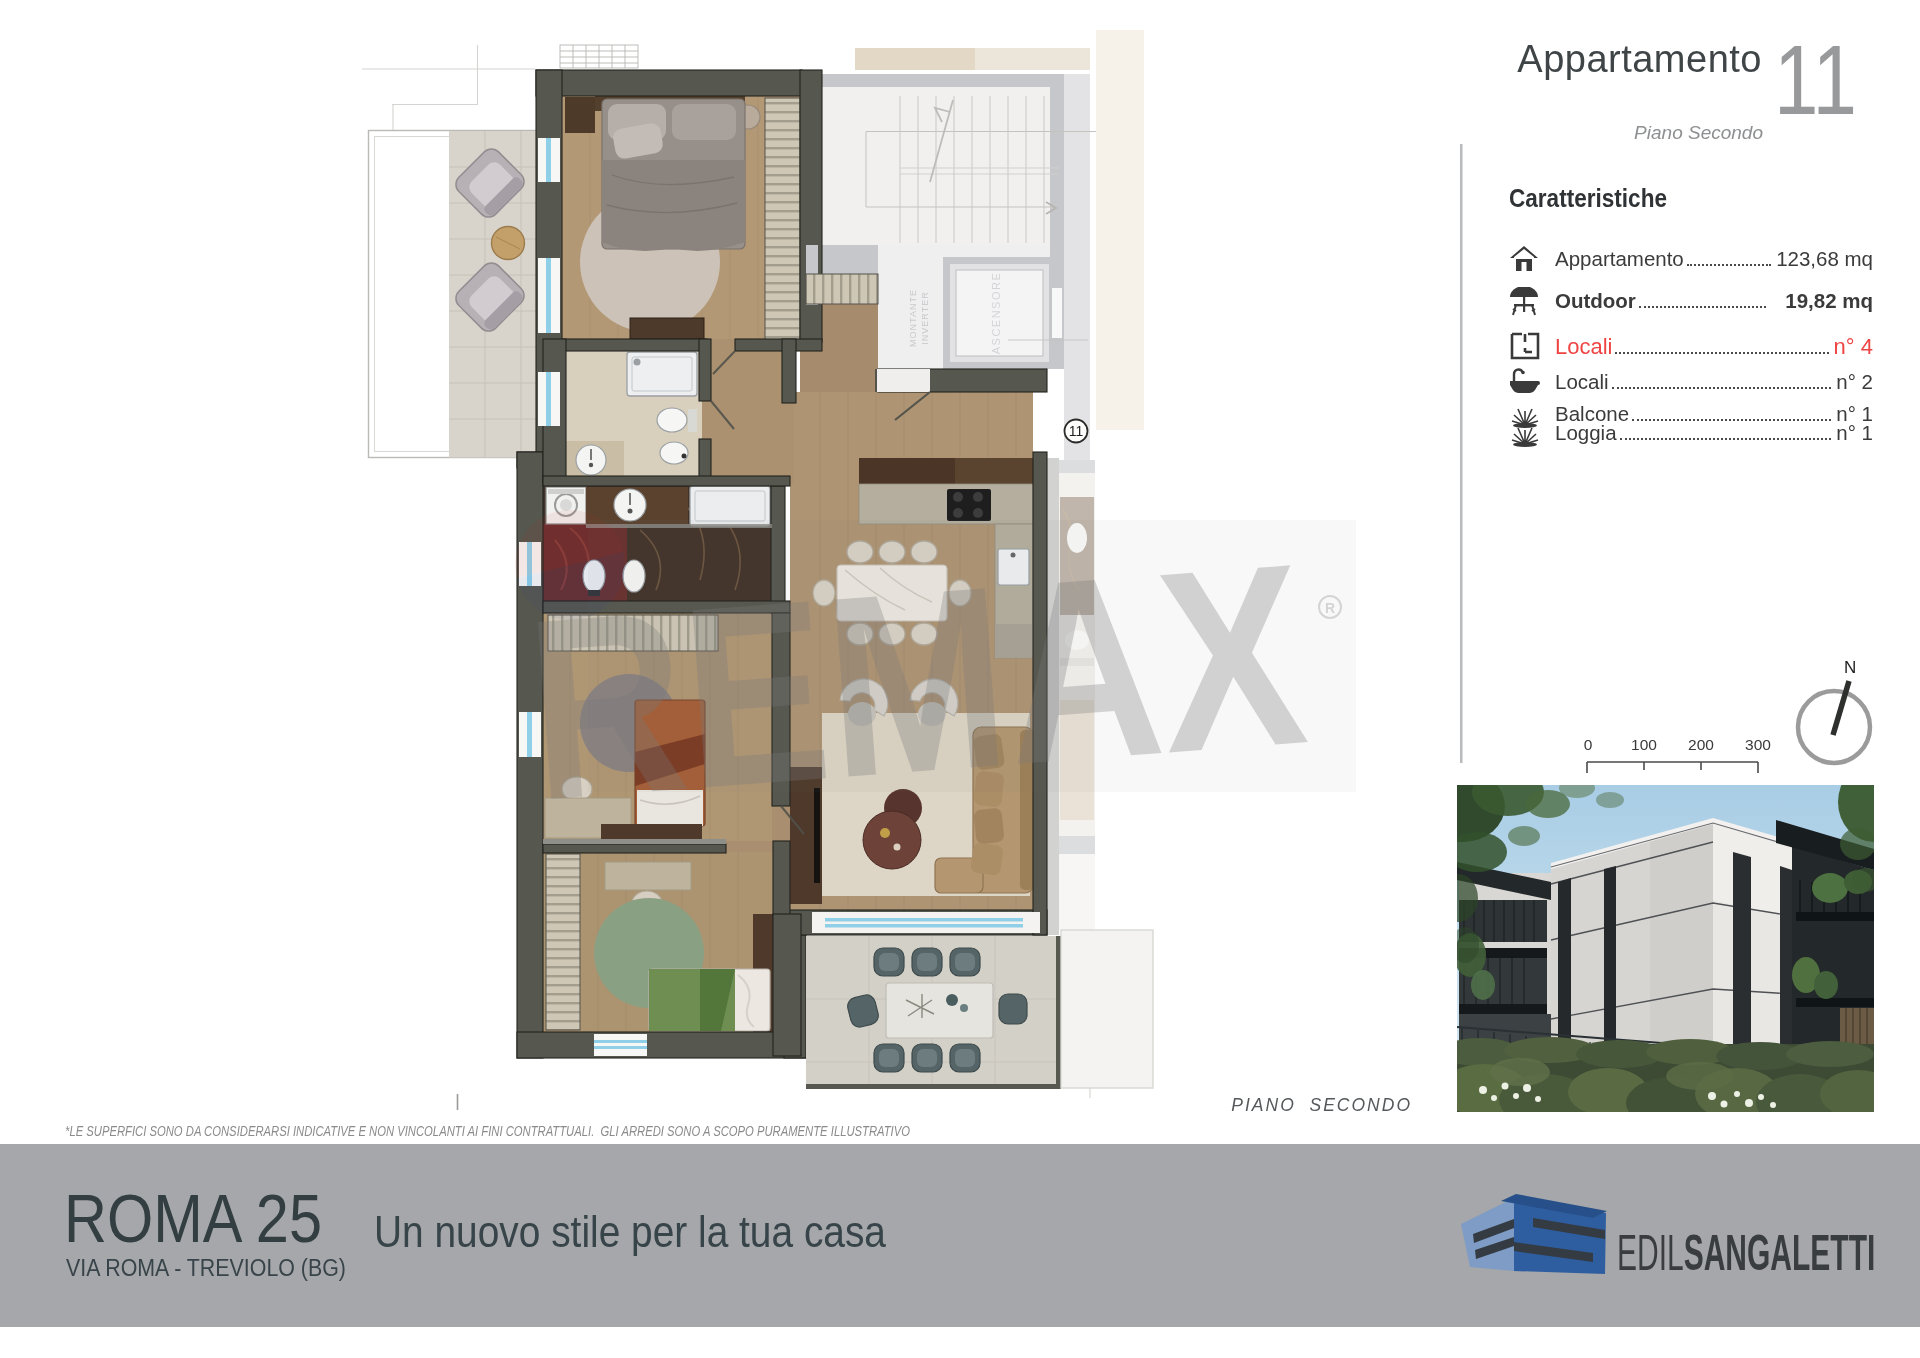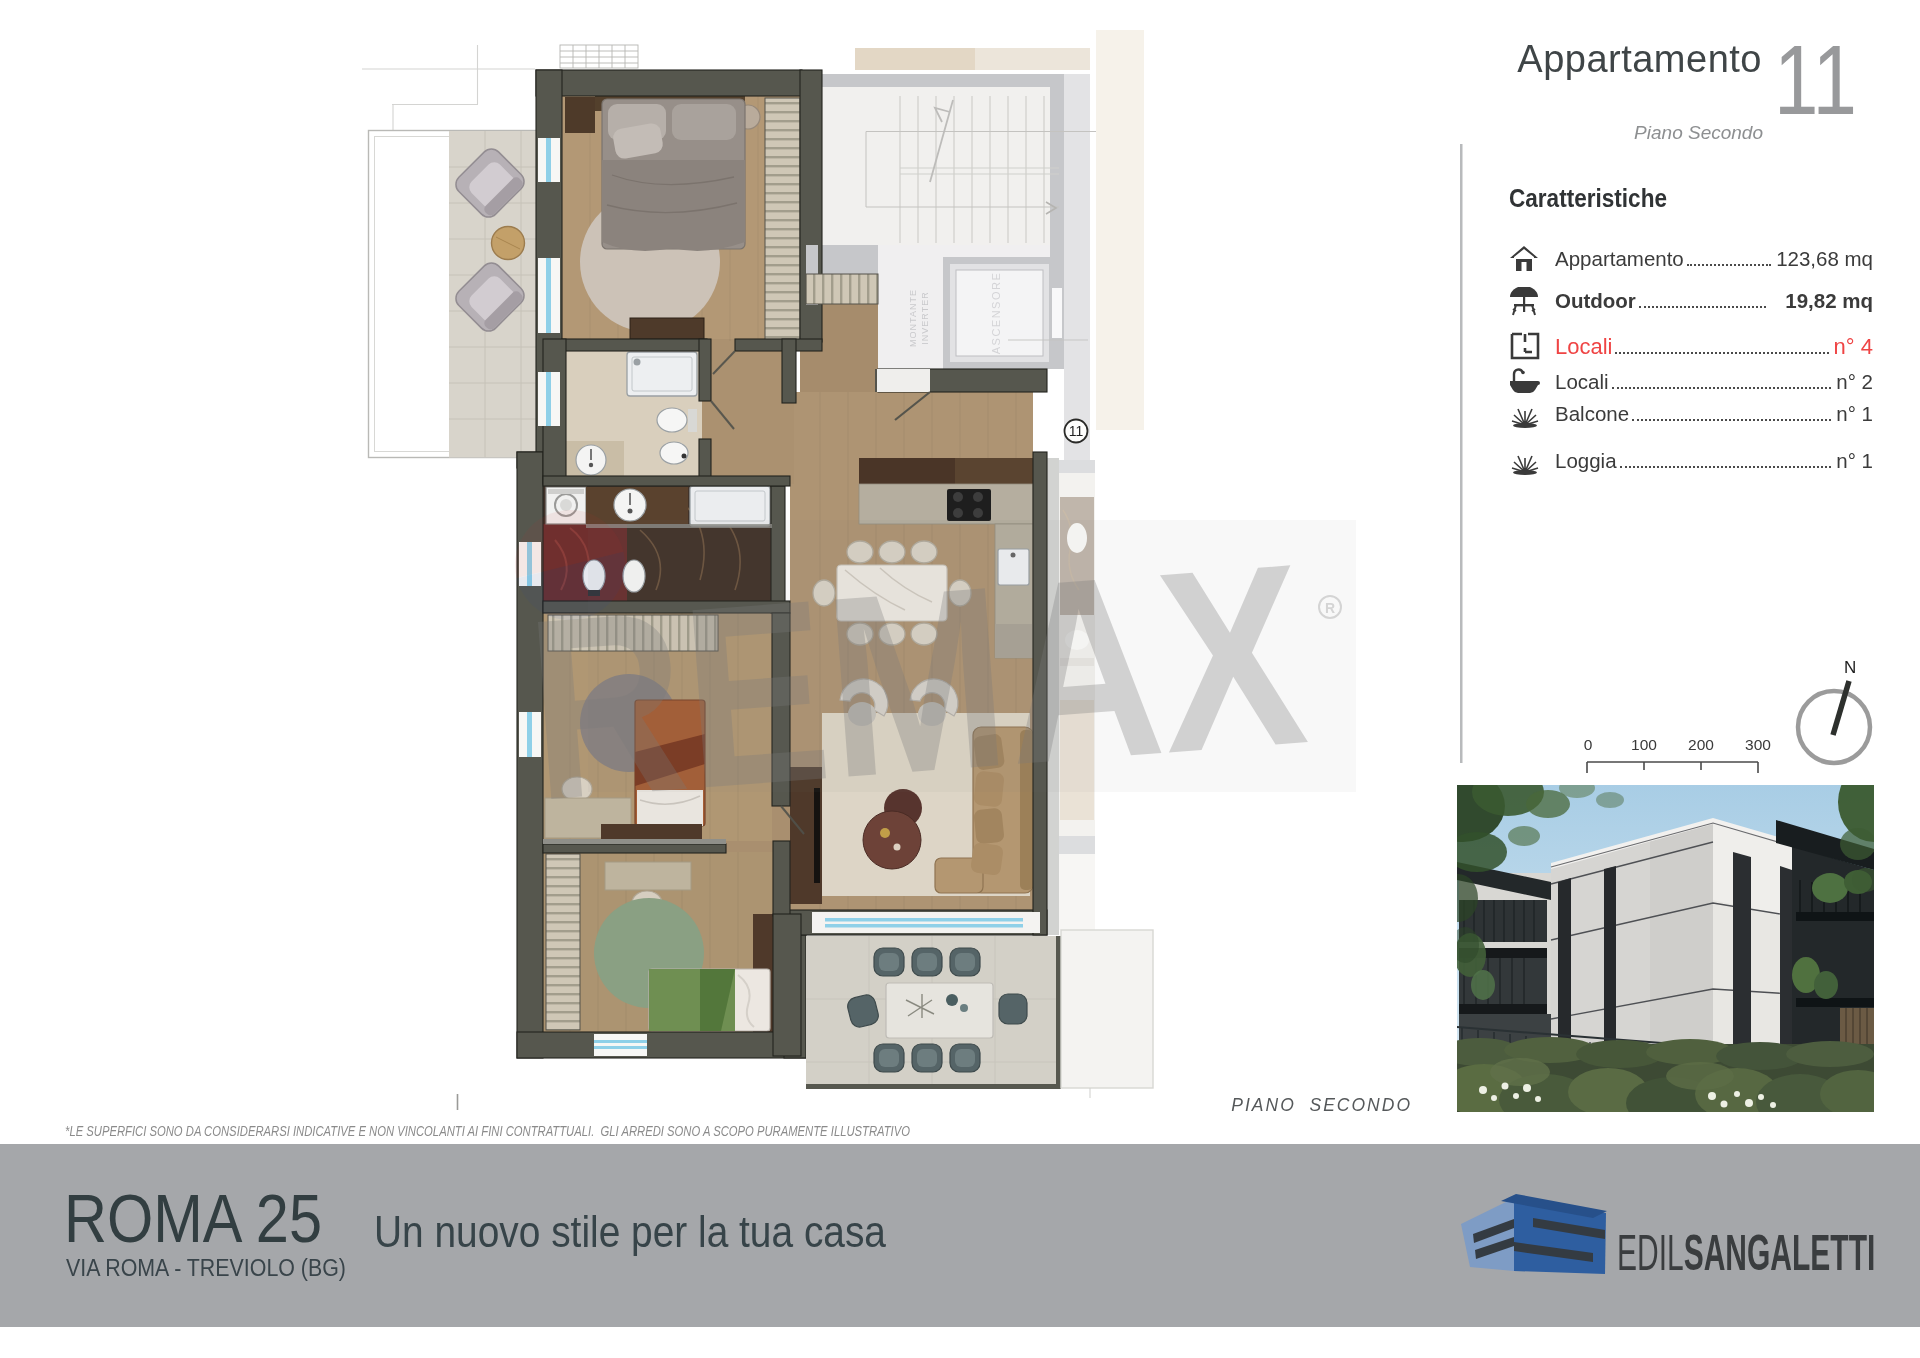--- a/index.html
+++ b/index.html
@@ -864,21 +864,21 @@
       </g>
       <ellipse cx="15" cy="22.5" rx="12" ry="2.5" fill="#3a3a3a"></ellipse>
     </svg>
     <div style="position:absolute;left:46px;top:2px;width:318px;display:flex;align-items:baseline;font-size:20.5px;color:#3b3b3b;">
       <span>Balcone</span>
           <span style="flex:1;border-bottom:2.4px dotted #4a4a4a;margin:0 5px 5px 3px;"></span>
           <span>n°&nbsp;1</span>
     </div>
   </div>
 
-  <div style="position:absolute;top:208px;left:0;width:364px;height:28px;">
+  <div style="position:absolute;top:180px;left:0;width:364px;height:28px;">
     <svg width="30" height="26" viewBox="0 0 30 26" style="position:absolute;left:1px;top:3px;">
       <g stroke="#3a3a3a" stroke-width="1.6" fill="none">
         <path d="M15 22 V8 M15 22 L8 6 M15 22 L22 6 M15 22 L4 12 M15 22 L26 12 M15 22 L2 18 M15 22 L28 18"></path>
       </g>
       <ellipse cx="15" cy="22.5" rx="12" ry="2.5" fill="#3a3a3a"></ellipse>
     </svg>
     <div style="position:absolute;left:46px;top:2px;width:318px;display:flex;align-items:baseline;font-size:20.5px;color:#3b3b3b;">
       <span>Loggia</span>
           <span style="flex:1;border-bottom:2.4px dotted #4a4a4a;margin:0 5px 5px 3px;"></span>
           <span>n°&nbsp;1</span>

